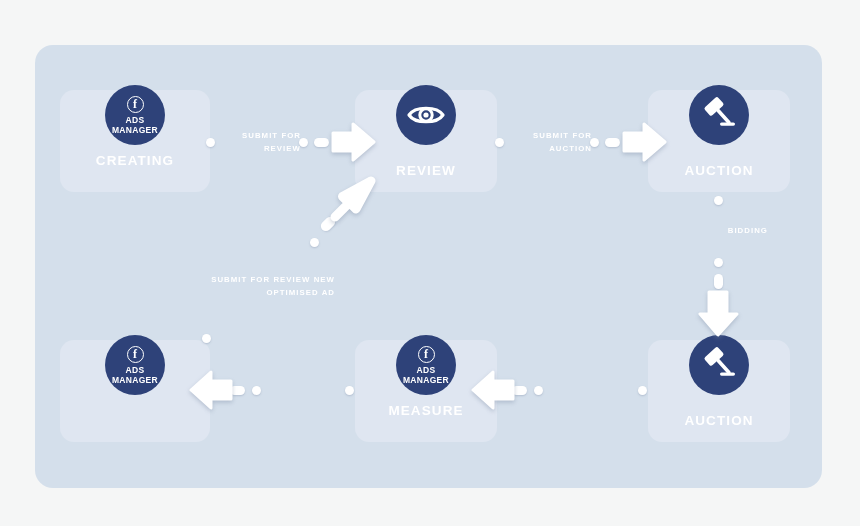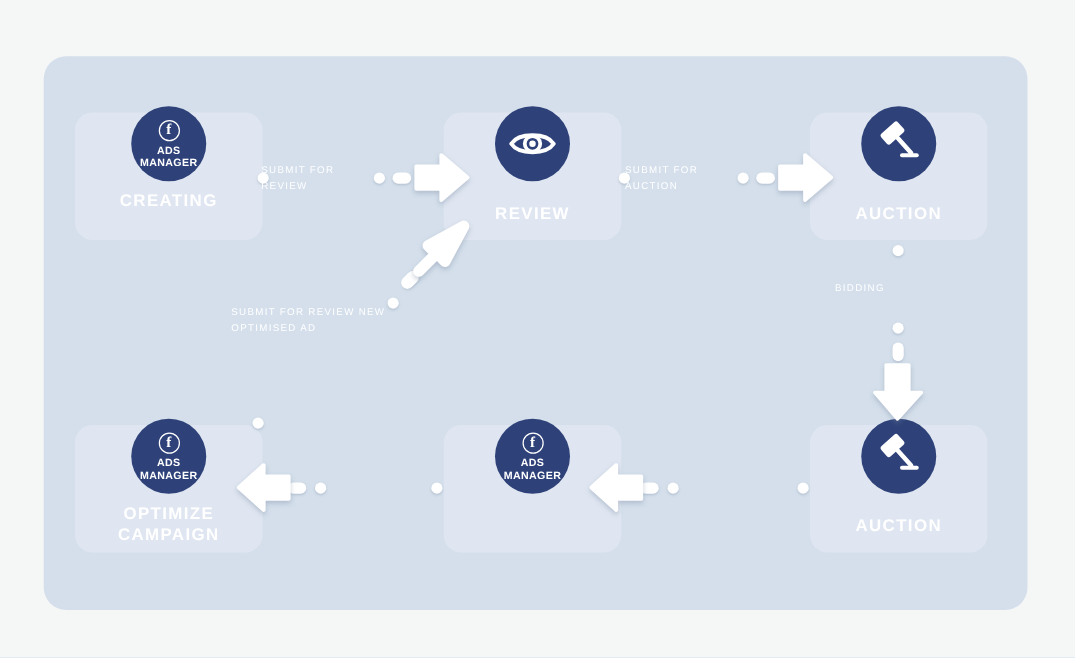--- a/index.html
+++ b/index.html
@@ -66,23 +66,23 @@
     color:#ffffff;
     font-weight:700;
     font-size:13.5px;
     letter-spacing:1.1px;
     line-height:17px;
     text-transform:uppercase;
   }
 
   .edge-label{
     position:absolute;
-    text-align:left;
+    text-align:right;
     color:#ffffff;
-    font-weight:400;
+    font-weight:700;
     font-size:7.8px;
     letter-spacing:1.05px;
     line-height:13px;
     text-transform:uppercase;
   }
 
   .dot{
     position:absolute;
     background:#ffffff;
     border-radius:50%;
@@ -171,36 +171,33 @@
     <div class="circle" style="left:41px;top:-5px;width:60px;height:60px;">
       <div class="fb-mark">
         <span>f</span>
       </div>
       <div class="am-text">
         <div>ADS</div>
         <div>MANAGER</div>
       </div>
     </div>
     <div class="card-label" style="top:62px;">
+      <div>MEASURE</div>
     </div>
   </div>
 
   <div class="card" style="left:60px;top:340px;width:150px;height:102px;">
     <div class="circle" style="left:45px;top:-5px;width:60px;height:60px;">
       <div class="fb-mark">
         <span>f</span>
       </div>
       <div class="am-text">
         <div>ADS</div>
         <div>MANAGER</div>
       </div>
-    </div>
-    <div class="card-label" style="top:62px;">
-      <div>OPTIMIZE</div>
-      <div>CAMPAIGN</div>
     </div>
   </div>
 
   <div class="dot" style="left:206px;top:138px;width:9px;height:9px;"></div>
   <div class="edge-label" style="left:209px;top:129px;width:92px;">
     <div>SUBMIT FOR</div>
     <div>REVIEW</div>
   </div>
   <div class="dot" style="left:299px;top:138px;width:9px;height:9px;"></div>
   <div class="dash" style="left:314px;top:138px;width:15px;height:9px;"></div>
@@ -249,21 +246,21 @@
   <div class="dash" style="left:230px;top:386px;width:15px;height:9px;"></div>
   <div class="arrow-l" style="left:190px;top:370px;">
     <svg width="42" height="40" viewBox="0 0 42 40">
       <path d="M41 11 L21 11 L21 2 L1 20 L21 38 L21 29 L41 29 Z" fill="#ffffff" stroke="#ffffff" stroke-width="3" stroke-linejoin="round"></path>
     </svg>
   </div>
 
   <div class="dot" style="left:202px;top:334px;width:9px;height:9px;"></div>
   <div class="edge-label" style="left:185px;top:296px;width:150px;">
   </div>
-  <div class="edge-label" style="left:185px;top:243px;width:150px;">
+  <div class="edge-label" style="left:185px;top:273px;width:150px;">
     <div>SUBMIT FOR REVIEW NEW</div>
     <div>OPTIMISED AD</div>
   </div>
   <div class="dot" style="left:310px;top:238px;width:9px;height:9px;"></div>
   <div class="dash" style="left:320px;top:219px;width:16px;height:10px;transform:rotate(-45deg);"></div>
   <div class="arrow-dg" style="left:332px;top:176px;">
     <svg width="44" height="44" viewBox="0 0 44 44">
       <path d="M3 41 L17 27 L10.5 20.5 L39 5 L24 33 L17.5 26.5 L3 41 Z" fill="#ffffff" stroke="#ffffff" stroke-width="9" stroke-linejoin="round" stroke-linecap="round"></path>
       <path d="M14 9 L35 9 L35 30" fill="none" stroke="#ffffff" stroke-width="0"></path>
     </svg>

